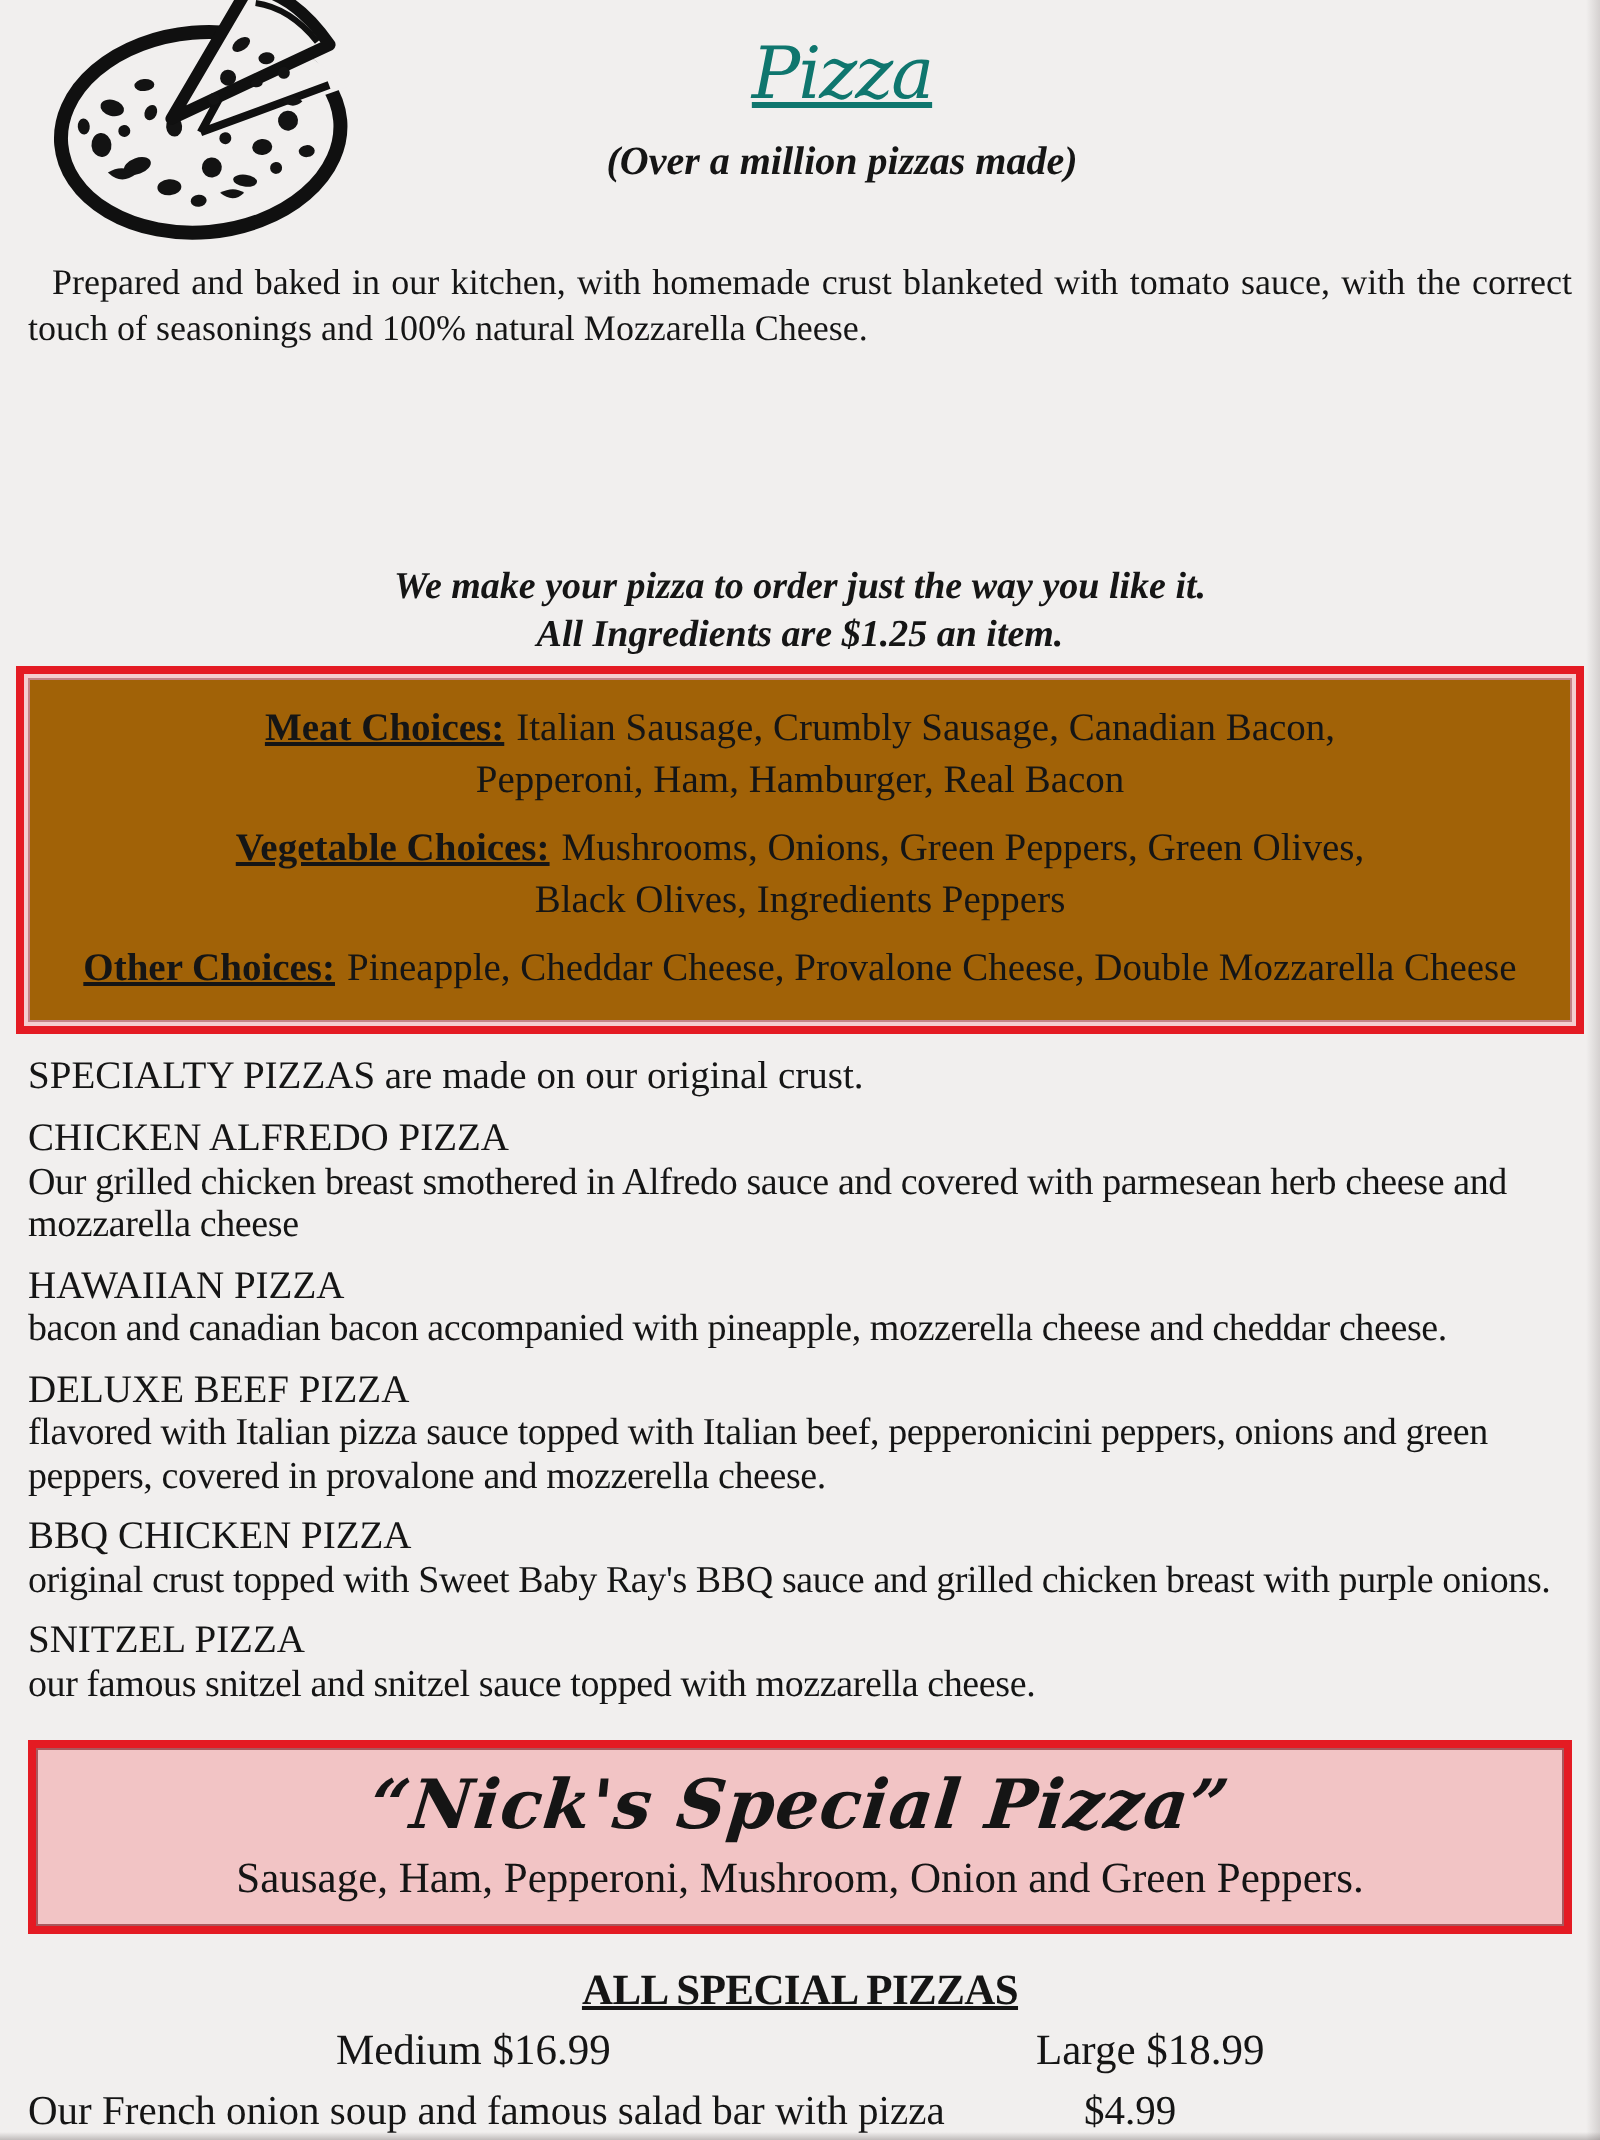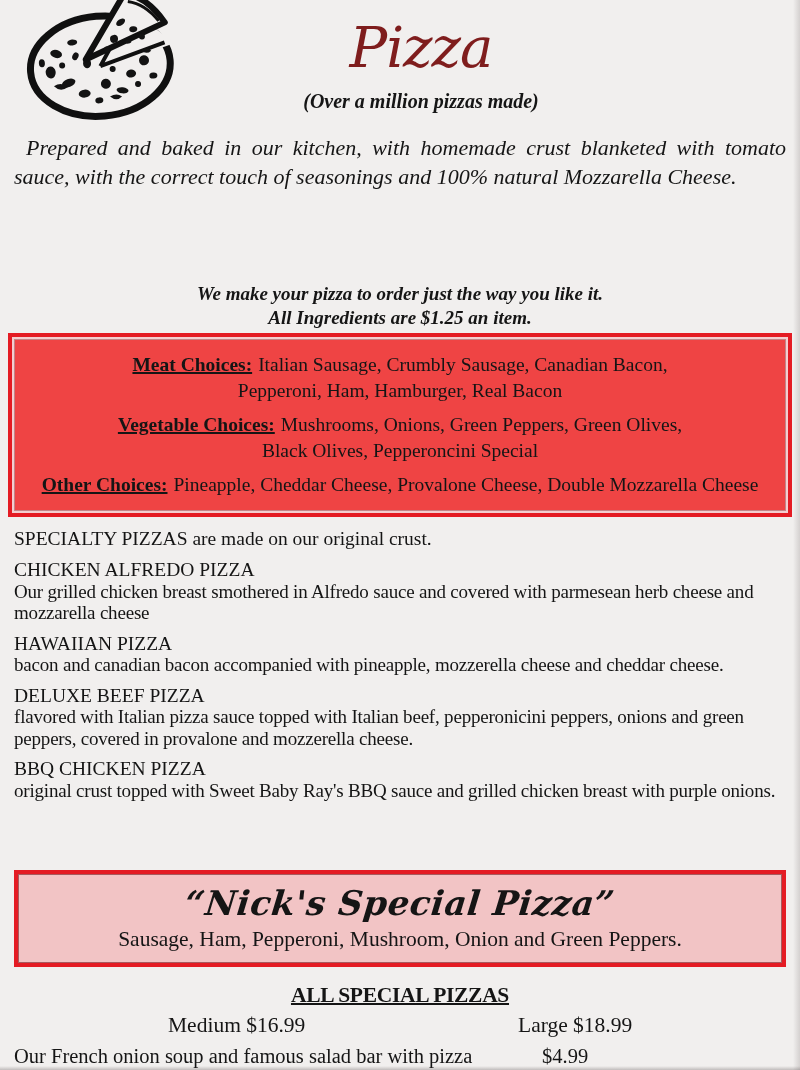--- a/index.html
+++ b/index.html
@@ -10,52 +10,52 @@
     color:#151515;
     overflow:hidden;
   }
   .page { position:relative; width:800px; height:1070px; overflow:hidden; }
 
   
   .logo { position:absolute; left:12px; top:-8px; width:184px; height:130px; }
   .header { position:absolute; top:20px; left:0; width:800px; text-align:center; }
   .title {
     font-family:"DejaVu Serif", serif; font-style:italic;
-    color:#7f1d1d; font-size:56px; line-height:1.0;
-    margin-left:42px; letter-spacing:-1px;
+    color:#0f766e; font-size:36px; line-height:1.0;
+    margin-left:42px; letter-spacing:-1px;text-decoration:underline;
   }
   .subtitle {
     font-weight:bold; font-style:italic; font-size:20px;
     margin-top:14px; margin-left:42px;
   }
 
   .intro {
     position:absolute; top:112px; left:14px; width:772px;
-    font-size:22px; line-height:1.3; text-align:justify; text-indent:12px;font-style:italic;
+    font-size:18px; line-height:1.3; text-align:justify; text-indent:12px;
   }
   .crust-line { position:absolute; top:166px; left:0; width:800px; text-align:center; font-size:20px; }
 
   
   .prices { position:absolute; top:196px; left:14px; width:772px; }
   .price-row { display:flex; align-items:baseline; font-size:21px; height:29px; }
   .price-row .label { white-space:nowrap; }
   .dots {
     flex:1; height:22px; margin:0 8px;
     background-image:radial-gradient(circle, #1a1a1a 1.7px, rgba(0,0,0,0) 2.2px);
     background-size:11px 7px; background-repeat:repeat-x; background-position:0 74%;
   }
   .price-row .price { white-space:nowrap; }
 
   .order-notes { position:absolute; top:282px; left:0; width:800px; text-align:center;
     font-weight:bold; font-style:italic; font-size:19px; line-height:24px; }
 
   
   .choices-box {
     position:absolute; top:333px; left:8px; width:784px; height:184px; box-sizing:border-box;
-    background:#ef4444; border:4px solid #e41b23;
+    background:#a16207; border:4px solid #e41b23;
     box-shadow: inset 0 0 0 2px #f4cecf, inset 0 0 0 3px #c38487;
     padding:15px 8px 8px; text-align:center;
   }
   .choice-group { font-size:19.5px; line-height:26px; margin-bottom:8px; }
   .choice-label { font-weight:bold; text-decoration:underline; text-decoration-thickness:2px; margin-right:6px; }
 
   
   .specialty { position:absolute; top:528px; left:14px; width:776px; }
   .specialty-intro { font-size:19.5px; line-height:22px; }
   .spec-item { margin-top:9px; }
@@ -161,21 +161,21 @@
     <div class="choice-group">
       <div>
         <span class="choice-label">Meat Choices:</span><span>Italian Sausage, Crumbly Sausage, Canadian Bacon,</span>
       </div>
       <div>Pepperoni, Ham, Hamburger, Real Bacon</div>
     </div>
     <div class="choice-group">
       <div>
         <span class="choice-label">Vegetable Choices:</span><span>Mushrooms, Onions, Green Peppers, Green Olives,</span>
       </div>
-      <div>Black Olives, Pepperoncini Special</div>
+      <div>Black Olives, Ingredients Peppers</div>
     </div>
     <div class="choice-group">
       <div>
         <span class="choice-label">Other Choices:</span><span>Pineapple, Cheddar Cheese, Provalone Cheese, Double Mozzarella Cheese</span>
       </div>
     </div>
   </div>
 
   <div class="specialty">
     <div class="specialty-intro">SPECIALTY PIZZAS are made on our original crust.</div>
@@ -189,20 +189,24 @@
       <div class="spec-desc">bacon and canadian bacon accompanied with pineapple, mozzerella cheese and cheddar cheese.</div>
     </div>
     <div class="spec-item">
       <div class="spec-name">DELUXE BEEF PIZZA</div>
       <div class="spec-desc">flavored with Italian pizza sauce topped with Italian beef, pepperonicini peppers, onions and green peppers, covered in provalone and mozzerella cheese.</div>
     </div>
     <div class="spec-item">
       <div class="spec-name">BBQ CHICKEN PIZZA</div>
       <div class="spec-desc">original crust topped with Sweet Baby Ray's BBQ sauce and grilled chicken breast with purple onions.</div>
     </div>
+    <div class="spec-item">
+      <div class="spec-name">SNITZEL PIZZA</div>
+      <div class="spec-desc">our famous snitzel and snitzel sauce topped with mozzarella cheese.</div>
+    </div>
   </div>
 
   <div class="nicks-box">
     <div class="nicks-title">“Nick's Special Pizza”</div>
     <div class="nicks-toppings">Sausage, Ham, Pepperoni, Mushroom, Onion and Green Peppers.</div>
   </div>
 
   <div class="special-heading">ALL SPECIAL PIZZAS</div>
 
   <div class="sizes-row">

